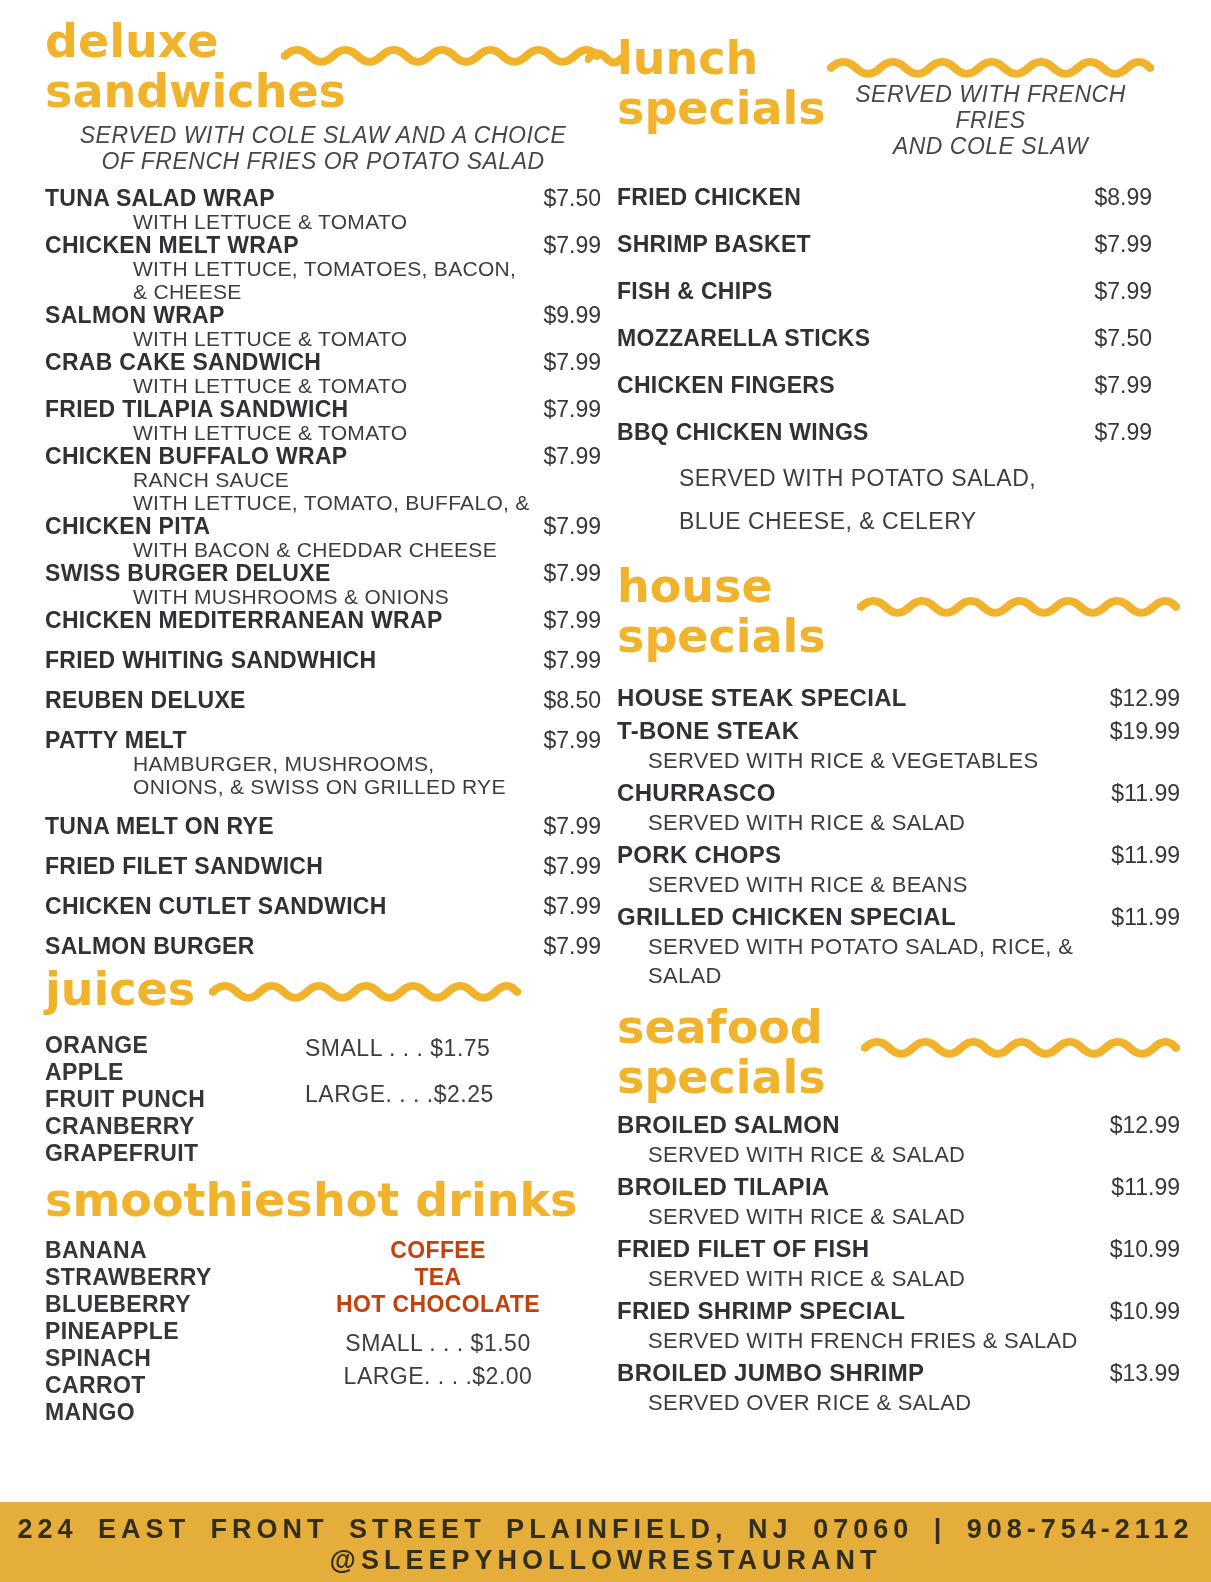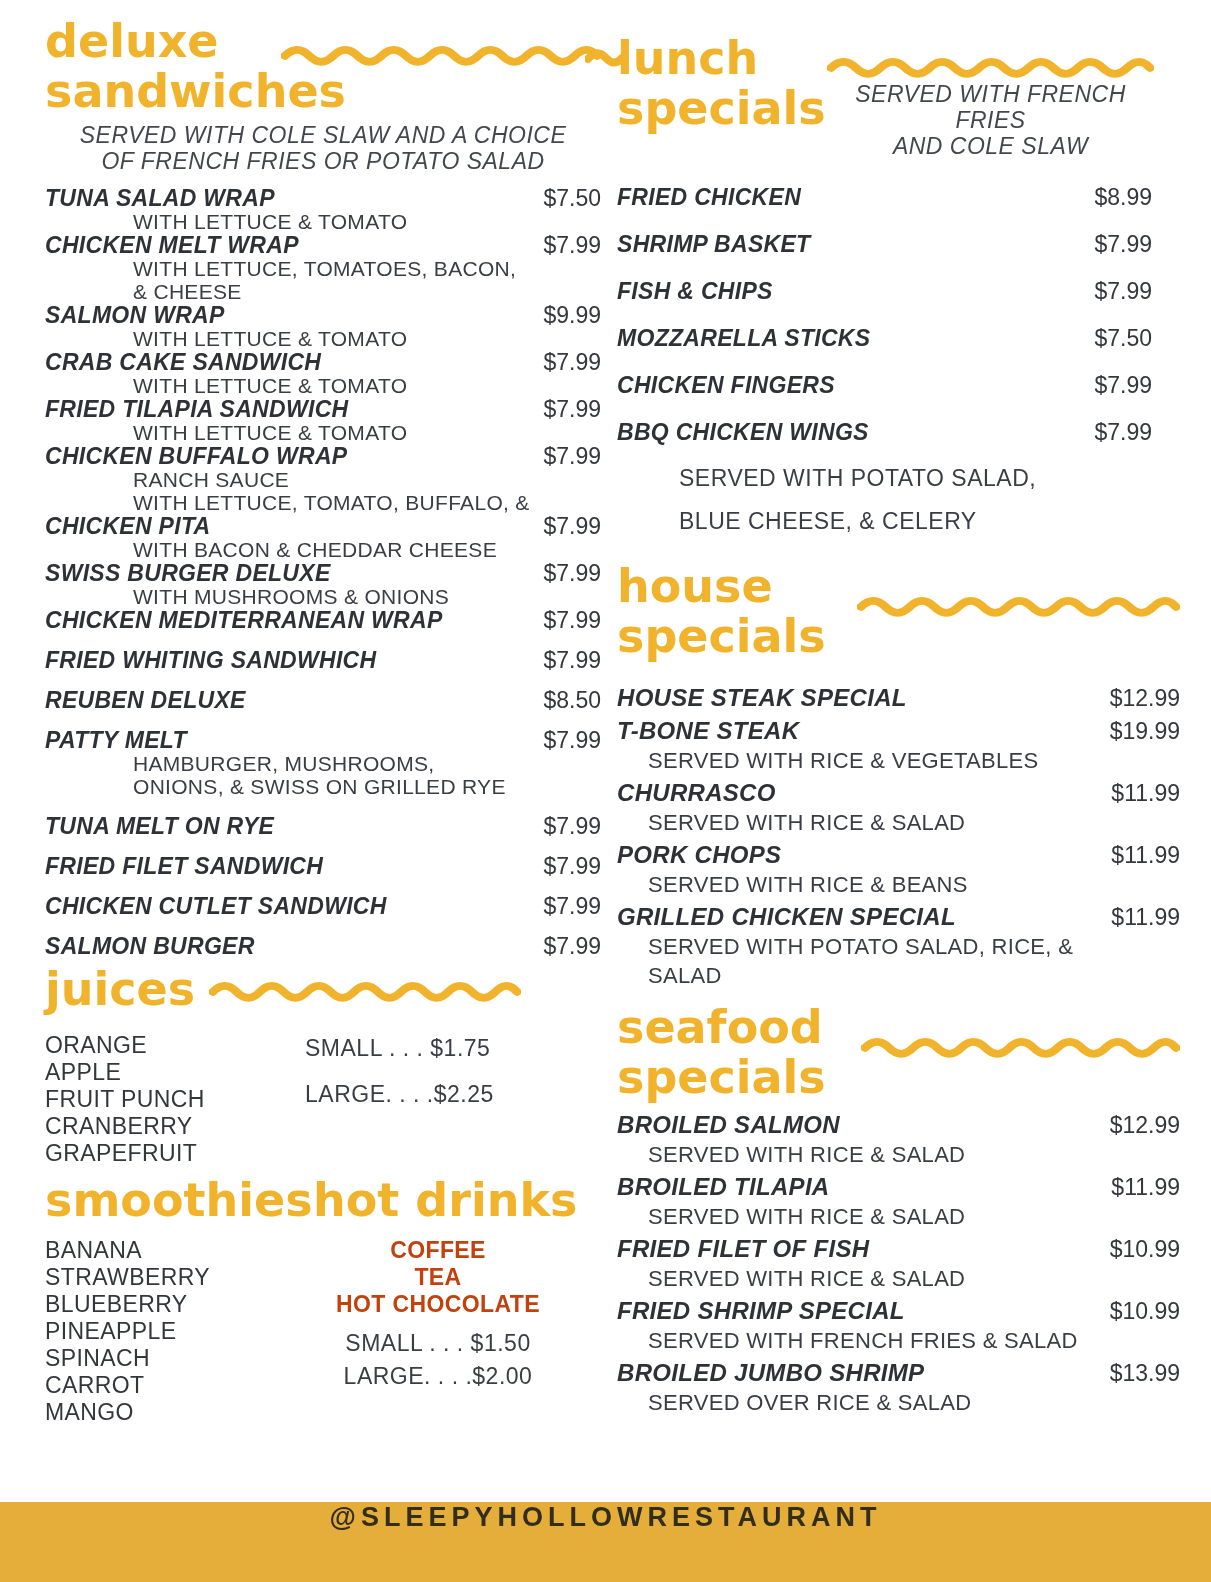--- a/index.html
+++ b/index.html
@@ -16,21 +16,21 @@
   .squig-wrap{flex:1 1 auto;margin-left:14px;min-width:0;}
   .squig{display:block;width:100%;height:24px;}
   .squig path{fill:none;stroke:var(--accent,#F0B32B);stroke-width:9;stroke-linecap:round;}
   .tail-squig{position:absolute;left:-32px;top:13px;width:40px;height:22px;}
   .tail-squig path{fill:none;stroke:var(--accent,#F0B32B);stroke-width:8;stroke-linecap:round;}
 
   .sec-sub{font-style:italic;font-size:23px;line-height:26px;color:#43474D;text-align:center;
            margin-top:6px;letter-spacing:0.5px;}
 
   .mi .row{display:flex;justify-content:space-between;align-items:baseline;}
-  .nm{font-weight:bold;font-style:italic;font-size:23px;line-height:24px;letter-spacing:0.3px;color:#2E3136;}
+  .nm{font-weight:bold;font-size:23px;line-height:24px;letter-spacing:0.3px;color:#2E3136;}
   .pr{font-size:23px;line-height:24px;font-weight:normal;color:var(--ink,#34373C);flex:0 0 auto;}
   .ds{font-size:21px;line-height:23px;color:#3A3E44;letter-spacing:0.3px;}
   .col-left .ds{margin-left:88px;}
   .col-right .ds{margin-left:31px;}
   .mi.solo{margin-bottom:16px;}
   .deluxe-list{margin-top:12px;}
 
   .lunch .squig-wrap{margin-right:26px;margin-top:22px;}
   .lunch-list{margin-top:26px;padding-right:28px;}
   .lunch-list .mi{margin-bottom:23px;}
@@ -44,21 +44,21 @@
   .hs-list .nm{font-size:24px;line-height:29px;}
   .hs-list .pr{font-size:23px;line-height:29px;}
   .hs-list .ds{font-size:22px;line-height:29px;}
   .seafood{margin-top:12px;}
   .seafood .hs-list{margin-top:8px;}
 
   .juices{margin-top:6px;}
   .juices .squig-wrap{margin-right:80px;margin-top:15px;}
   .juices-body{display:flex;margin-top:18px;}
   .flavor-col{width:260px;}
-  .flavor{font-weight:normal;font-size:23px;line-height:27px;letter-spacing:0.4px;color:#33363B;}
+  .flavor{font-weight:bold;font-size:23px;line-height:27px;letter-spacing:0.4px;color:#33363B;}
   .size-col{margin-top:4px;}
   .size-line{font-size:23px;line-height:24px;margin-bottom:22px;color:#3A3E44;letter-spacing:0.5px;}
 
   .bottom-row{display:flex;margin-top:8px;}
   .smoothies{width:268px;}
   .hotdrinks{width:250px;text-align:center;}
   .bottom-row .list{margin-top:12px;}
   .hd-item{font-weight:bold;font-size:23px;line-height:27px;letter-spacing:0.4px;color:#c2410c;}
   .hd-sizes{margin-top:12px;}
   .hd-size{font-size:23px;line-height:27px;margin-top:6px;color:#3A3E44;letter-spacing:0.5px;}
@@ -419,16 +419,17 @@
               <span class="nm">BROILED JUMBO SHRIMP</span>
               <span class="pr">$13.99</span>
             </div>
           <div class="ds">SERVED OVER RICE &amp; SALAD</div>
         </div>
       </div>
     </div>
   </div>
 
   <div class="footer">
+    <div class="footer-line1">224 EAST FRONT STREET PLAINFIELD, NJ 07060 | 908-754-2112</div>
     <div class="footer-line2">@SLEEPYHOLLOWRESTAURANT</div>
   </div>
 
 </div>
 
 </body></html>

